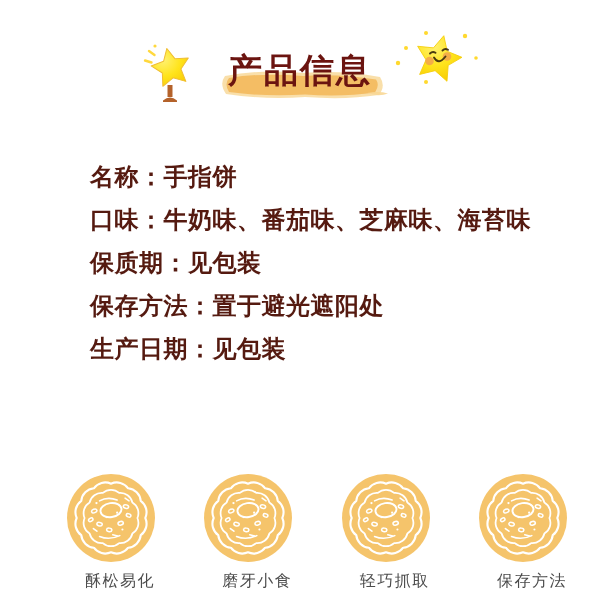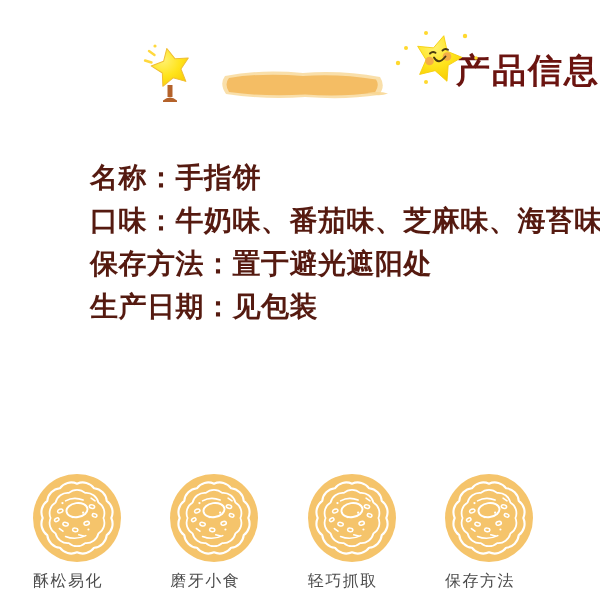--- a/index.html
+++ b/index.html
@@ -19,53 +19,53 @@
     background:#ffffff;
     overflow:hidden;
     font-family:"Liberation Sans","DejaVu Sans",sans-serif;
   }
   
   .header{position:absolute;left:0;top:0;width:600px;height:130px;}
   .left-star{position:absolute;left:142px;top:42px;width:56px;height:62px;}
   .right-star{position:absolute;left:392px;top:26px;width:94px;height:90px;}
   .title-wrap{
     position:absolute;left:0;top:0;width:600px;height:110px;
-    text-align:right;
+    text-align:center;
   }
   .brush-highlight{position:absolute;left:221px;top:68px;width:168px;height:32px;}
   .page-title{
     position:absolute;left:0;right:0;top:51px;
     font-family:"Liberation Serif","DejaVu Serif",serif;
     font-size:34px;font-weight:bold;
     color:var(--title-text);
     letter-spacing:2px;
     line-height:40px;
   }
   
   .info-list{
     position:absolute;left:90px;top:156px;width:470px;
   }
   .info-line{
     font-family:"Liberation Serif","DejaVu Serif",serif;
     font-weight:bold;
-    font-size:28px;
+    font-size:24px;
     line-height:43px;
     height:43px;
     color:var(--info-text);
     letter-spacing:0.5px;
     white-space:nowrap;
   }
   
   .features{
     position:absolute;left:33px;top:474px;width:534px;
     display:flex;justify-content:space-between;
   }
   .feature{
     width:122px;
-    display:flex;flex-direction:column;align-items:flex-start;
+    display:flex;flex-direction:column;align-items:flex-end;
   }
   .feature-circle{
     width:88px;height:88px;border-radius:50%;
     background:var(--feature-circle);
     display:flex;align-items:center;justify-content:center;
   }
   .biscuit-svg{width:88px;height:88px;display:block;}
   .feature-label{
     margin-top:9px;
     font-size:16px;
@@ -161,20 +161,21 @@
         <path d="M38 27.5 Q40.5 25 43.5 26.8"></path>
         <path d="M50.5 24.5 Q53 22 56 23.8"></path>
         <path d="M42 31.5 Q46.5 39.5 53.5 30.5"></path>
       </g>
     </svg>
   </header>
 
   <main class="info-list">
     <div class="info-line"><span>名称</span><span>：</span><span>手指饼</span></div>
     <div class="info-line"><span>口味</span><span>：</span><span>牛奶味、番茄味、芝麻味、海苔味</span></div>
+    <div class="info-line"><span>保质期</span><span>：</span><span>见包装</span></div>
     <div class="info-line"><span>保存方法</span><span>：</span><span>置于避光遮阳处</span></div>
     <div class="info-line"><span>生产日期</span><span>：</span><span>见包装</span></div>
   </main>
 
   <section class="features">
     <div class="feature">
       <div class="feature-circle">
         <svg class="biscuit-svg" viewBox="0 0 100 100">
             <use href="#biscuit"></use>
           </svg>

